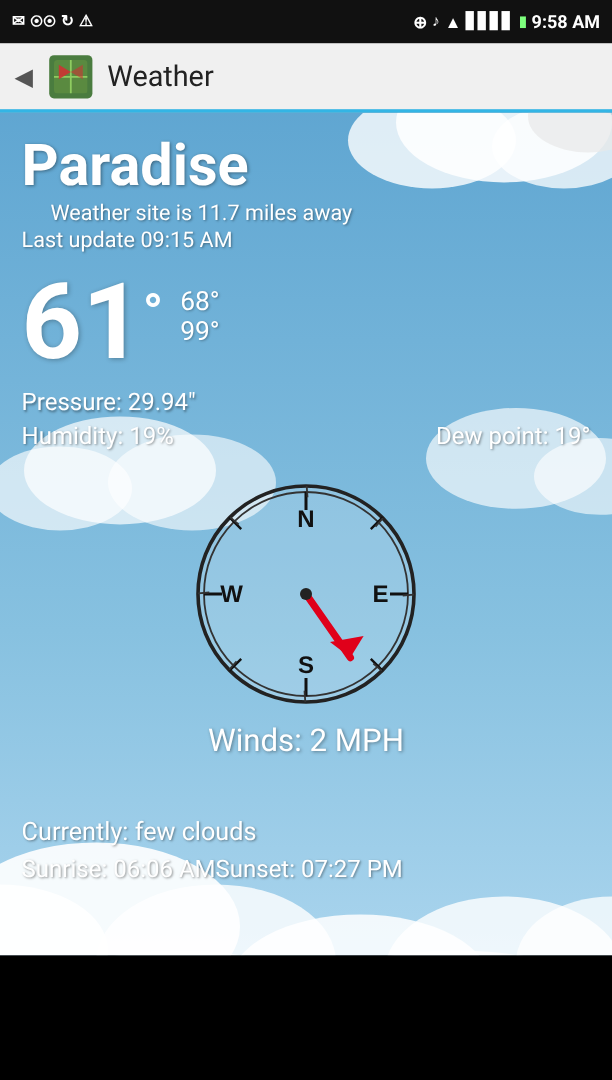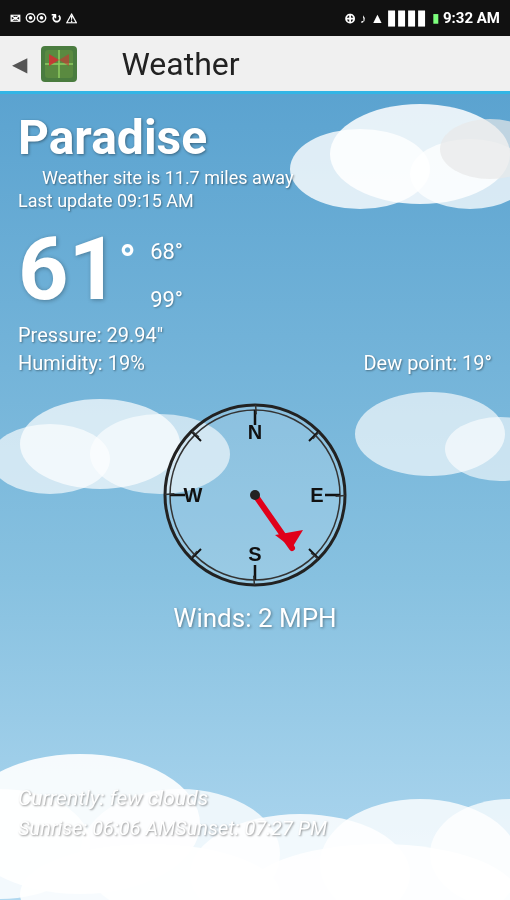--- a/index.html
+++ b/index.html
@@ -45,35 +45,34 @@
       width: 36px;
       height: 36px;
       background: #4a7c3f;
       border-radius: 4px;
       display: flex;
       align-items: center;
       justify-content: center;
       font-size: 18px;
     }
     .app-bar-title {
-      font-size: 32px;
+      font-size: 24px;
       color: #222;
       font-weight: 400;
-      margin-left: 32px;
     }
     .app-bar-back {
       font-size: 20px;
       color: #555;
       margin-right: 2px;
     }
 
     
     .main-content {
       width: 510px;
-      height: 806px;
+      height: 702px;
       position: relative;
       overflow: hidden;
       background: linear-gradient(180deg, #5ba3d0 0%, #7bbfe0 30%, #a8d4e8 60%, #c5e0f0 100%);
     }
 
     
     .cloud-bg {
       position: absolute;
       width: 100%;
       height: 100%;
@@ -127,21 +126,20 @@
       font-size: 44px;
       font-weight: bold;
       color: #fff;
       margin-top: 10px;
     }
     .temp-hilo {
       display: flex;
       flex-direction: column;
       margin-left: 14px;
       margin-top: 14px;
-      gap: 23px;
     }
     .temp-hi, .temp-lo {
       font-size: 22px;
       color: #fff;
       text-shadow: 1px 1px 2px rgba(0,0,0,0.3);
     }
 
     
     .stats-block {
       margin-top: 10px;
@@ -177,21 +175,20 @@
       margin-top: 8px;
     }
 
     
     .bottom-info {
       position: absolute;
       bottom: 60px;
       left: 0;
       width: 100%;
       padding: 0 18px;
-      font-style: italic;
     }
     .condition-line {
       font-size: 21px;
       color: #fff;
       text-shadow: 1px 1px 2px rgba(0,0,0,0.4);
       margin-bottom: 6px;
     }
     .sun-row {
       display: flex;
     }
@@ -214,21 +211,21 @@
     <span style="font-size:13px;">↻</span>
 
     <span style="font-size:13px;">⚠</span>
   </div>
   <div class="status-right">
     <span style="font-size:14px;">⊕</span>
     <span style="font-size:13px;">♪</span>
     <span style="font-size:14px;">▲</span>
     <span style="font-size:13px;">▋▋▋▋</span>
     <span style="font-size:12px; color:#7dff7d;">▮</span>
-    <span class="status-time">9:32 AM</span>
+    <span class="status-time">9:58 AM</span>
   </div>
 </div>
 
 <div class="app-bar">
   <span class="app-bar-back">◀</span>
   <div class="app-bar-icon">
 
     <svg width="28" height="28" viewBox="0 0 28 28">
       <rect width="28" height="28" rx="3" fill="#5a8a40"></rect>
       <line x1="14" y1="0" x2="14" y2="28" stroke="#8fcc60" stroke-width="1.5"></line>

